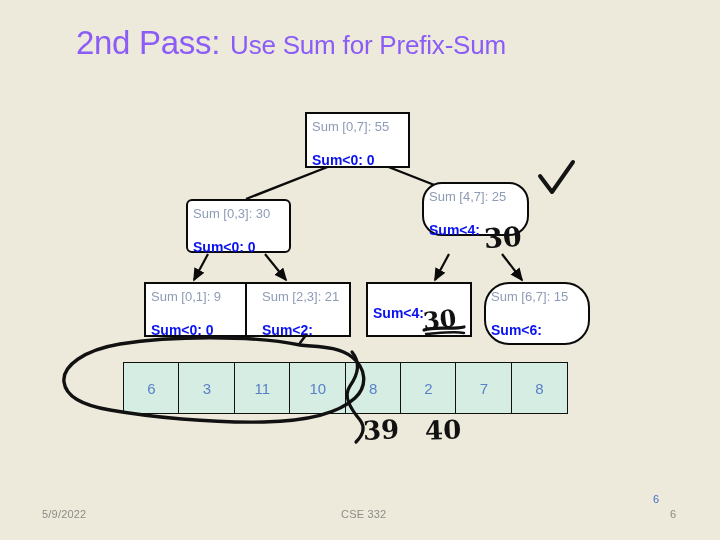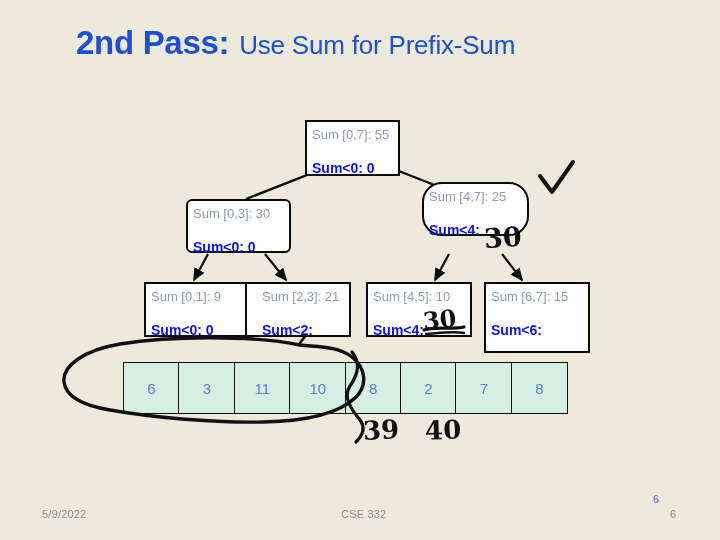--- a/index.html
+++ b/index.html
@@ -20,27 +20,26 @@
   #title-block {
     position: absolute;
     left: 76px;
     top: 24px;
     width: 600px;
     height: 46px;
     white-space: nowrap;
   }
   .title-main {
     font-size: 33px;
-    color: #1d4ed8;
+    color: #8b5cf6;
     letter-spacing: -0.3px;
-    font-weight: bold;
   }
   .title-sub {
     font-size: 26px;
-    color: #1d4ed8;
+    color: #8b5cf6;
     letter-spacing: -0.2px;
     padding-left: 10px;
   }
 
   
   .node {
     position: absolute;
     background: #FFFFFF;
     border: 2.5px solid #0A0A0A;
     box-sizing: border-box;
@@ -141,21 +140,21 @@
 
     <line x1="208" y1="254" x2="194" y2="280" stroke="#0A0A0A" stroke-width="2.2" marker-end="url(#arrow)"></line>
 
     <line x1="265" y1="254" x2="286" y2="280" stroke="#0A0A0A" stroke-width="2.2" marker-end="url(#arrow)"></line>
 
     <line x1="449" y1="254" x2="435" y2="280" stroke="#0A0A0A" stroke-width="2.2" marker-end="url(#arrow)"></line>
 
     <line x1="502" y1="254" x2="522" y2="280" stroke="#0A0A0A" stroke-width="2.2" marker-end="url(#arrow)"></line>
   </svg>
 
-  <div class="node" style="left:305px; top:120px; width:95px; height:56px;">
+  <div class="node" style="left:305px; top:112px; width:105px; height:56px;">
     <div class="node-line1">Sum [0,7]: 55</div>
     <div class="node-line2">Sum&lt;0: 0</div>
   </div>
 
   <div class="node" style="left:186px; top:199px; width:105px; height:54px;border-radius:6px;">
     <div class="node-line1">Sum [0,3]: 30</div>
     <div class="node-line2">Sum&lt;0: 0</div>
   </div>
 
   <div class="node" style="left:422px; top:182px; width:107px; height:54px;border-radius:20px;">
@@ -167,25 +166,24 @@
     <div class="node-line1">Sum [0,1]: 9</div>
     <div class="node-line2">Sum&lt;0: 0</div>
   </div>
 
   <div class="node" style="left:245px; top:282px; width:106px; height:55px;padding-left:15px;">
     <div class="node-line1">Sum [2,3]: 21</div>
     <div class="node-line2">Sum&lt;2:</div>
   </div>
 
   <div class="node" style="left:366px; top:282px; width:106px; height:55px;">
-    <div class="node-line1">Sum [4,5]: 10</div>
     <div class="node-line2">Sum&lt;4:</div>
   </div>
 
-  <div class="node" style="left:484px; top:282px; width:106px; height:71px;">
+  <div class="node" style="left:484px; top:282px; width:106px; height:63px;border-radius:25px;">
     <div class="node-line1">Sum [6,7]: 15</div>
     <div class="node-line2">Sum&lt;6:</div>
   </div>
 
   <div id="array">
     <div class="cell">6</div>
     <div class="cell">3</div>
     <div class="cell">11</div>
     <div class="cell">10</div>
     <div class="cell">8</div>

